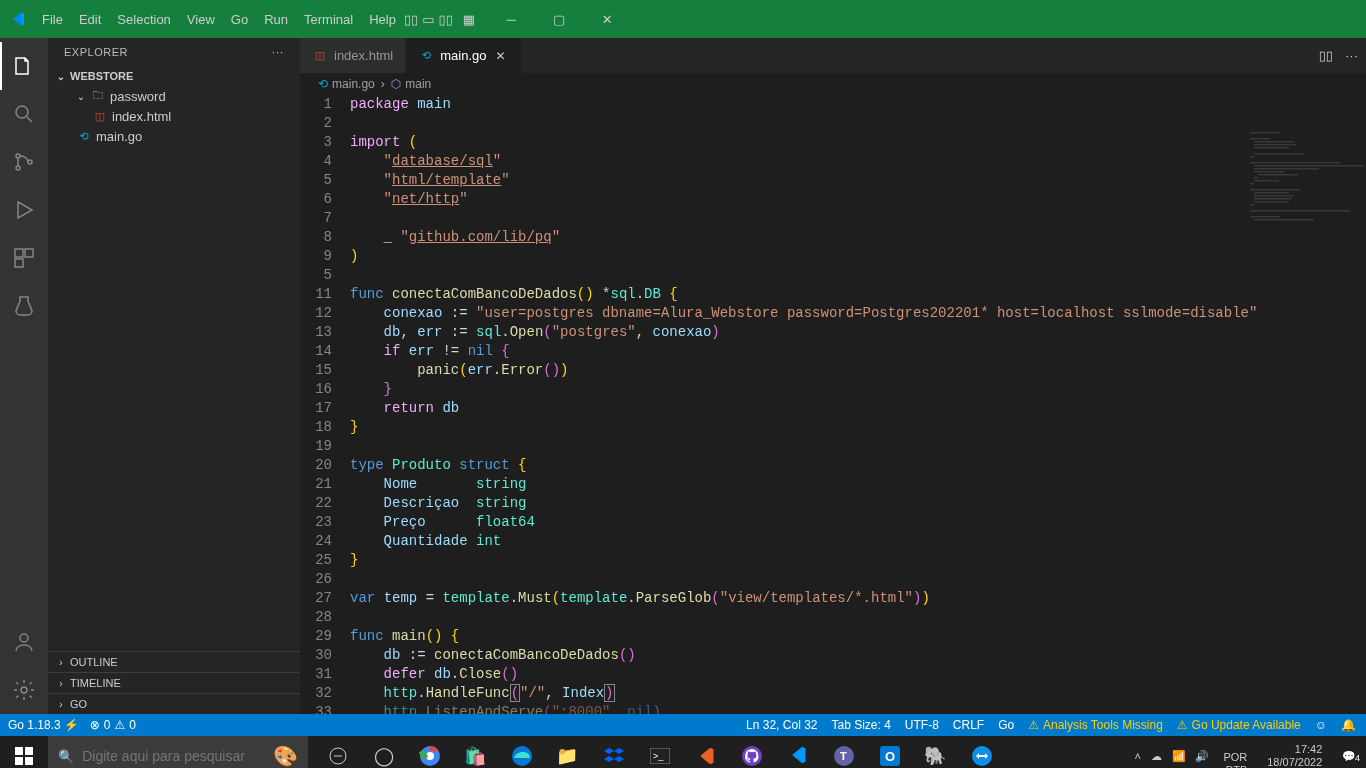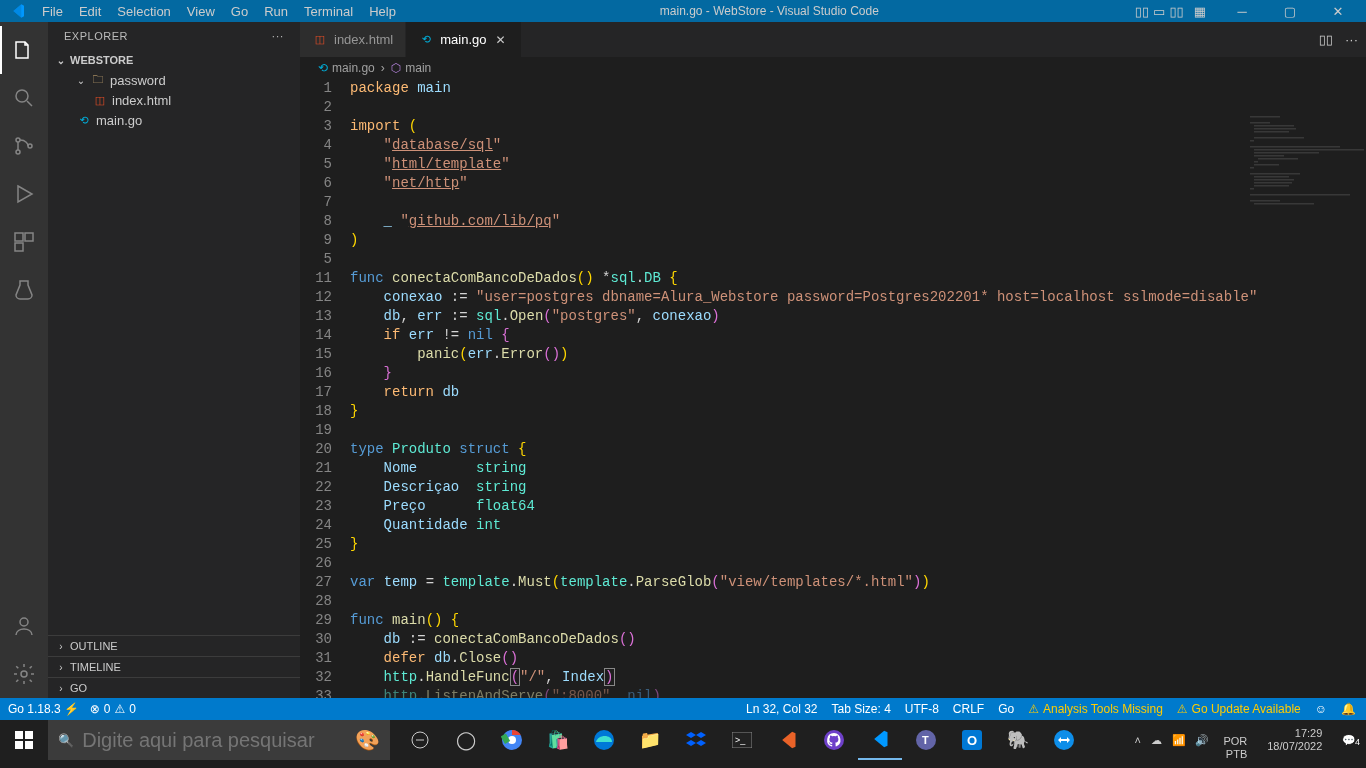--- a/index.html
+++ b/index.html
@@ -7,22 +7,22 @@
   font-family: "Segoe UI", -apple-system, sans-serif;
   font-size: 13px;
   color: #cccccc;
   background: #1e1e1e;
   width: 1366px;
   height: 768px;
   overflow: hidden;
   position: relative;
 }
 .title-bar {
-  height: 22px;
-  background: #0369a1;
+  height: 38px;
+  background: #15803d;
   display: flex;
   align-items: center;
   padding: 0 8px;
 }
 .tb-logo { width: 20px; height: 20px; margin-right: 6px; display:flex; align-items:center; justify-content:center; }
 .tb-menu { display: flex; gap: 0; }
 .tb-menu-item { padding: 4px 8px; cursor: pointer; color: #cccccc; }
 .tb-title { flex: 1; text-align: center; color: #cccccc; font-size: 12px; }
 .tb-right { display: flex; align-items: center; gap: 8px; }
 .tb-icon-group { display: flex; gap: 4px; padding-right: 8px; }
@@ -68,21 +68,21 @@
 .breadcrumb { padding: 4px 18px; font-size: 12px; color:#a0a0a0; display:flex; align-items:center; gap:6px; }
 .bc-item { display:flex; align-items:center; gap:4px; }
 
 .code-container { flex:1; display:flex; font-family: Consolas, "Courier New", monospace; font-size: 14px; line-height:19px; overflow:hidden; position:relative; }
 .gutter { width:50px; text-align:right; color:#858585; padding-right:18px; user-select:none; }
 .ln { height:19px; }
 .code { flex:1; white-space:pre; color:#d4d4d4; }
 .code-line { height:19px; }
 
 
-.kw { color:#fdba74; }
+.kw { color:#f0abfc; }
 .kw2 { color:#569cd6; }
 .fn { color:#dcdcaa; }
 .str { color:#ce9178; }
 .str-u { color:#ce9178; text-decoration: underline; }
 .id { color:#9cdcfe; }
 .ty { color:#5eead4; }
 .op { color:#d4d4d4; }
 .pn { color:#ffd700; }
 .pn2 { color:#da70d6; }
 
@@ -102,21 +102,21 @@
 .sb-warn { color:#ffcc00; }
 
 .taskbar {
   height:40px;
   background:#1f1f1f;
   display:flex;
   align-items:center;
 }
 .start-btn { width:48px; height:40px; display:flex; align-items:center; justify-content:center; cursor:pointer; }
 .search-box { flex: 0 0 260px; height:40px; background:#3b3b3b; display:flex; align-items:center; padding:0 10px; gap:8px; color:#ccc; }
-.search-box input { flex:1; background:transparent; border:none; outline:none; color:#ccc; font-size:20px; }
+.search-box input { flex:1; background:transparent; border:none; outline:none; color:#ccc; font-size:14px; }
 .task-icons { display:flex; align-items:center; gap:2px; padding-left:8px; }
 .task-icon { width:44px; height:40px; display:flex; align-items:center; justify-content:center; cursor:pointer; font-size:18px; }
 .task-icon.active { border-bottom:2px solid #76b9ed; }
 .tray { margin-left:auto; display:flex; align-items:center; gap:10px; padding-right:6px; color:#ccc; font-size:11px; }
 .tray-clock { text-align:right; line-height:1.2; padding:0 6px; }
 .tray-lang { text-align:right; line-height:1.2; padding:0 4px;margin-top:16px; }
 
 svg { display:block; }
 .icon-html { color:#e44d26; }
 .icon-go { color:#00add8; }
@@ -135,21 +135,20 @@
   <div class="tb-menu" id="menu-container">
       <div class="tb-menu-item">File</div>
       <div class="tb-menu-item">Edit</div>
       <div class="tb-menu-item">Selection</div>
       <div class="tb-menu-item">View</div>
       <div class="tb-menu-item">Go</div>
       <div class="tb-menu-item">Run</div>
       <div class="tb-menu-item">Terminal</div>
       <div class="tb-menu-item">Help</div>
     </div>
-  <div class="tb-title">main.go - WebStore - Visual Studio Code</div>
   <div class="tb-right">
     <div class="tb-icon-group">
       <span style="cursor:pointer">▯▯</span>
       <span style="cursor:pointer">▭</span>
       <span style="cursor:pointer">▯▯</span>
       <span style="cursor:pointer;padding-left:6px">▦</span>
     </div>
     <div class="tb-winbtn">─</div>
     <div class="tb-winbtn">▢</div>
     <div class="tb-winbtn">✕</div>
@@ -469,20 +468,20 @@
   <div class="tray">
     <span style="cursor:pointer">˄</span>
     <span>☁</span>
     <span>📶</span>
     <span>🔊</span>
     <div class="tray-lang">
       <div>POR</div>
       <div>PTB</div>
     </div>
     <div class="tray-clock">
-      <div>17:29</div>
+      <div>17:42</div>
       <div>18/07/2022</div>
     </div>
     <span style="position:relative;cursor:pointer;padding:0 4px">
       💬<span style="position:absolute;bottom:0;right:0;font-size:9px;color:#fff">4</span>
     </span>
   </div>
 </div>
 
 </body></html>

